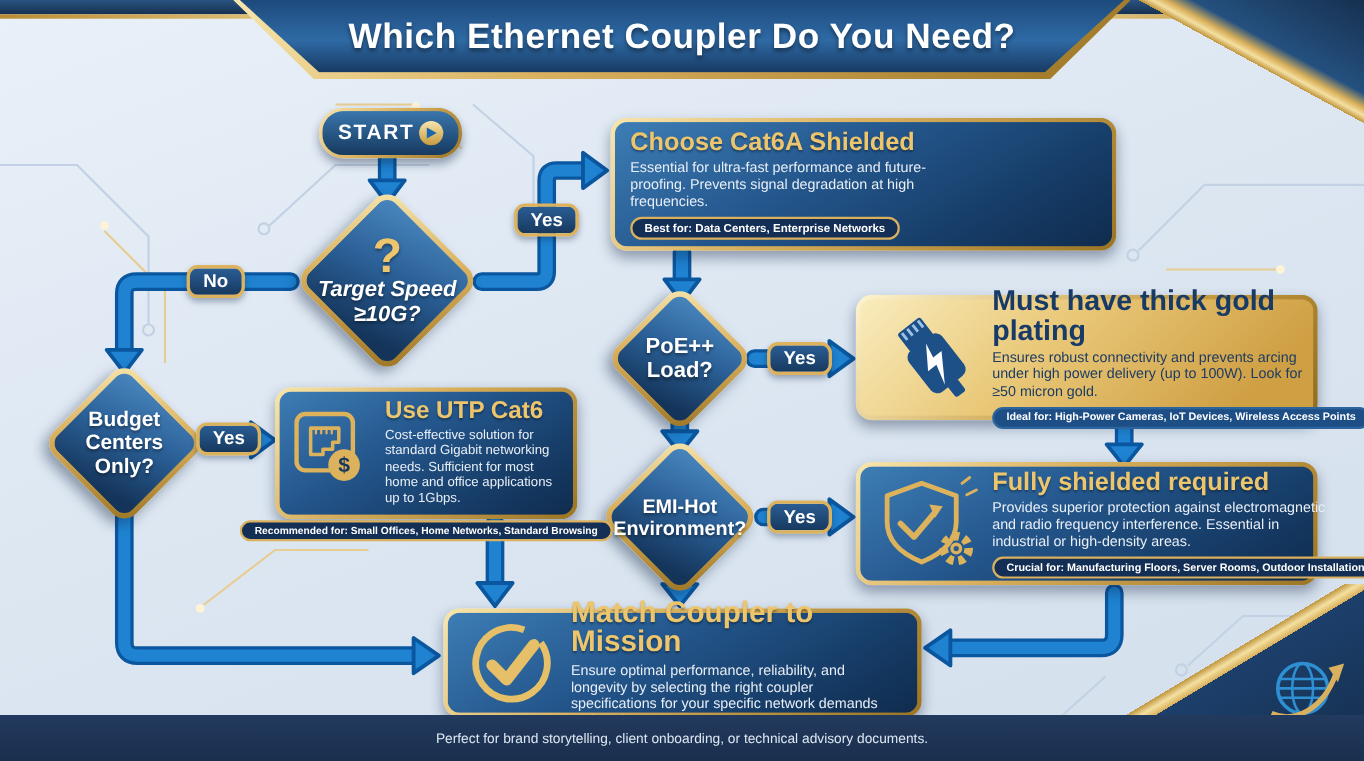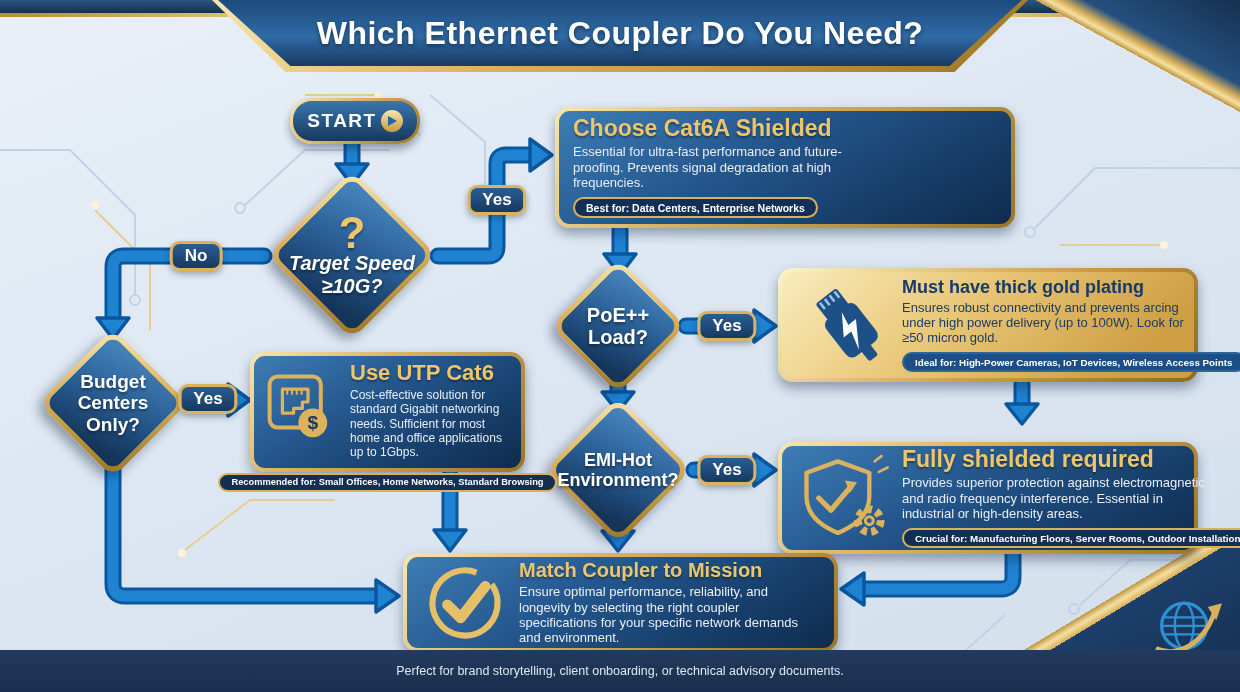--- a/index.html
+++ b/index.html
@@ -71,21 +71,21 @@
     display:flex;align-items:center;padding:8px 14px;gap:10px;box-sizing:border-box;}
   .goldbox{background:linear-gradient(135deg,#f9ecbd 0%,#e9c878 40%,#cf9f44 85%) padding-box,
                linear-gradient(135deg,#fdf4cf,#c79a3e 60%,#8f6a1e) border-box;}
   .box-icon{flex:0 0 auto;display:flex;align-items:center;justify-content:center;}
   .box-text{display:flex;flex-direction:column;align-items:flex-start;}
   .box-title{color:#ecc56c;font-weight:800;font-size:23px;line-height:1.02;margin-bottom:4px;
     text-shadow:0 2px 2px rgba(0,0,0,.35);}
   .box-body{color:#e8eef6;font-size:13px;font-weight:500;line-height:1.17;}
   .badge{display:inline-block;margin-top:7px;font-size:10.5px;font-weight:700;color:#ffffff;
     background:#142f55;border:2px solid #d9b05e;border-radius:14px;padding:2.5px 11px;white-space:nowrap;}
-  .goldbox .box-title{color:#173a66;text-shadow:none;font-size:18px;}
+  .goldbox .box-title{color:#173a66;text-shadow:none;font-size:26px;}
   .goldbox .box-body{color:#1d3c63;}
   .goldbox .badge{background:#1d4f86;border-color:#2c659e;}
   .utp-col{display:flex;flex-direction:column;align-items:center;padding:6px 10px;}
   .utp-row{display:flex;align-items:center;gap:10px;}
   
   .footer{position:absolute;left:0;bottom:0;width:1240px;height:42px;z-index:4;
     background:linear-gradient(#223a5e,#1a2f4e);display:flex;align-items:center;justify-content:center;}
   .footer-text{color:#dfe7f2;font-size:12.5px;font-weight:500;}
 </style>
 </head>
@@ -295,21 +295,21 @@
         </svg>
       </div>
       <div class="box-text" style="width:165px;">
         <div class="box-title" style="font-size:22px;">Use UTP Cat6</div>
         <div class="box-body" style="font-size:12px;">Cost-effective solution for standard Gigabit networking needs. Sufficient for most home and office applications up to 1Gbps.</div>
       </div>
     </div>
     <div class="badge" style="font-size:9.3px;margin-top:4px;">Recommended for: Small Offices, Home Networks, Standard Browsing</div>
   </div>
 
-  <div class="nbox" style="left:778px;top:442px;width:420px;height:112px;">
+  <div class="nbox" style="left:778px;top:420px;width:420px;height:112px;">
     <div class="box-icon">
       <svg width="96" height="92" viewBox="0 0 110 100">
         <path d="M48,8 L84,21 V48 C84,68 70,81 48,90 C26,81 12,68 12,48 V21 Z" fill="none" stroke="#dcb25c" stroke-width="5" stroke-linejoin="round"></path>
         <path d="M26,50 L40,64 L62,38" fill="none" stroke="#dcb25c" stroke-width="6" stroke-linecap="round" stroke-linejoin="round"></path>
         <polygon points="56,30 70,32 62,44" fill="#dcb25c"></polygon>
         <circle cx="84" cy="76" r="13" fill="none" stroke="#dcb25c" stroke-width="9" stroke-dasharray="6.5 5"></circle>
         <circle cx="84" cy="76" r="4.5" fill="none" stroke="#dcb25c" stroke-width="3.5"></circle>
         <path d="M90,8 L98,2 M95,20 L105,15" stroke="#dcb25c" stroke-width="3" stroke-linecap="round"></path>
       </svg>
     </div>
@@ -321,21 +321,21 @@
   </div>
 
   <div class="nbox" style="left:403px;top:553px;width:435px;height:99px;">
     <div class="box-icon">
       <svg width="88" height="88" viewBox="0 0 100 100">
         <circle cx="50" cy="50" r="37" fill="none" stroke="#e5c069" stroke-width="7" stroke-dasharray="210 30" transform="rotate(-35 50 50)"></circle>
         <path d="M30,52 L45,67 L73,31" fill="none" stroke="#e5c069" stroke-width="12" stroke-linecap="round" stroke-linejoin="round"></path>
       </svg>
     </div>
     <div class="box-text" style="width:320px;">
-      <div class="box-title" style="font-size:20px;">Match Coupler to Mission</div>
+      <div class="box-title" style="font-size:27px;">Match Coupler to Mission</div>
       <div class="box-body">Ensure optimal performance, reliability, and longevity by selecting the right coupler specifications for your specific network demands and environment.</div>
     </div>
   </div>
 
   <div class="footer">
     <div class="footer-text">Perfect for brand storytelling, client onboarding, or technical advisory documents.</div>
   </div>
 
 </div>
 

